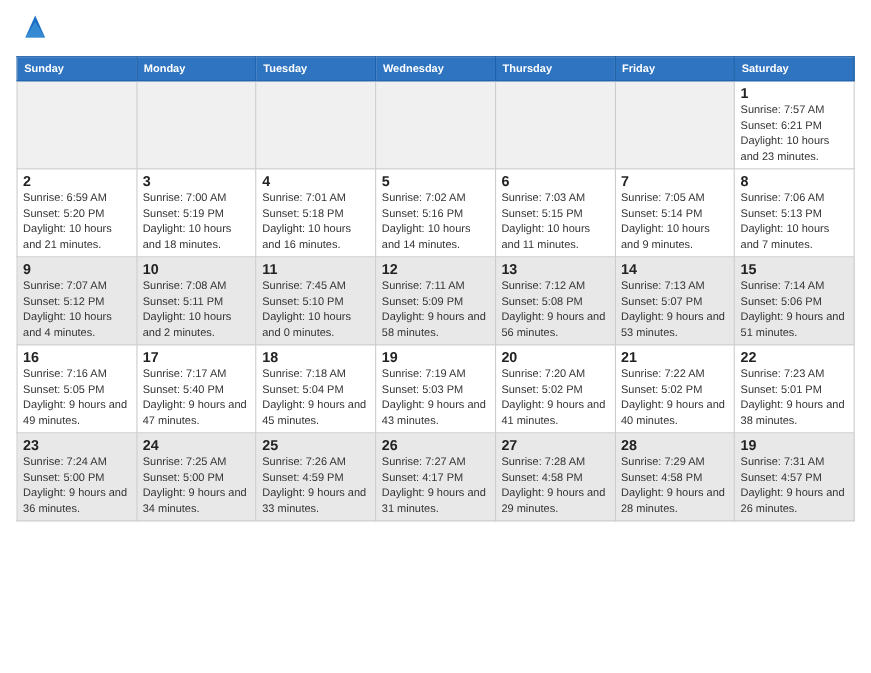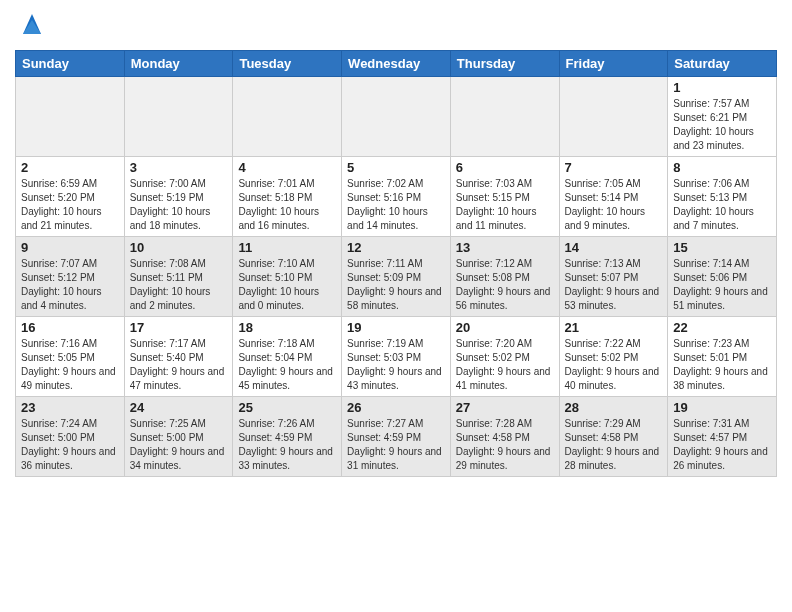--- a/index.html
+++ b/index.html
@@ -58,21 +58,21 @@
     .calendar-table {
       width: 100%;
       border-collapse: collapse;
       border: 1px solid #ccc;
     }
     .calendar-table th {
       background: #2e74c0;
       color: #fff;
       text-align: left;
       padding: 5px 6px;
-      font-size: 13px;
+      font-size: 10px;
       font-weight: bold;
       border: 1px solid #2060a8;
     }
     .calendar-table td {
       border: 1px solid #ccc;
       vertical-align: top;
       padding: 3px 5px;
       background: #fff;
       width: calc(100% / 7);
       min-height: 70px;
@@ -205,21 +205,21 @@
           </td>
           <td>
             <span class="day-number">10</span>
             <div class="day-info">Sunrise: 7:08 AM
 Sunset: 5:11 PM
 Daylight: 10 hours
 and 2 minutes.</div>
           </td>
           <td>
             <span class="day-number">11</span>
-            <div class="day-info">Sunrise: 7:10 AM
+            <div class="day-info">Sunrise: 7:45 AM
 Sunset: 5:10 PM
 Daylight: 10 hours
 and 0 minutes.</div>
           </td>
           <td>
             <span class="day-number">12</span>
             <div class="day-info">Sunrise: 7:11 AM
 Sunset: 5:09 PM
 Daylight: 9 hours
 and 58 minutes.</div>
@@ -315,21 +315,21 @@
           <td>
             <span class="day-number">25</span>
             <div class="day-info">Sunrise: 7:26 AM
 Sunset: 4:59 PM
 Daylight: 9 hours
 and 33 minutes.</div>
           </td>
           <td>
             <span class="day-number">26</span>
             <div class="day-info">Sunrise: 7:27 AM
-Sunset: 4:59 PM
+Sunset: 4:17 PM
 Daylight: 9 hours
 and 31 minutes.</div>
           </td>
           <td>
             <span class="day-number">27</span>
             <div class="day-info">Sunrise: 7:28 AM
 Sunset: 4:58 PM
 Daylight: 9 hours
 and 29 minutes.</div>
           </td>

